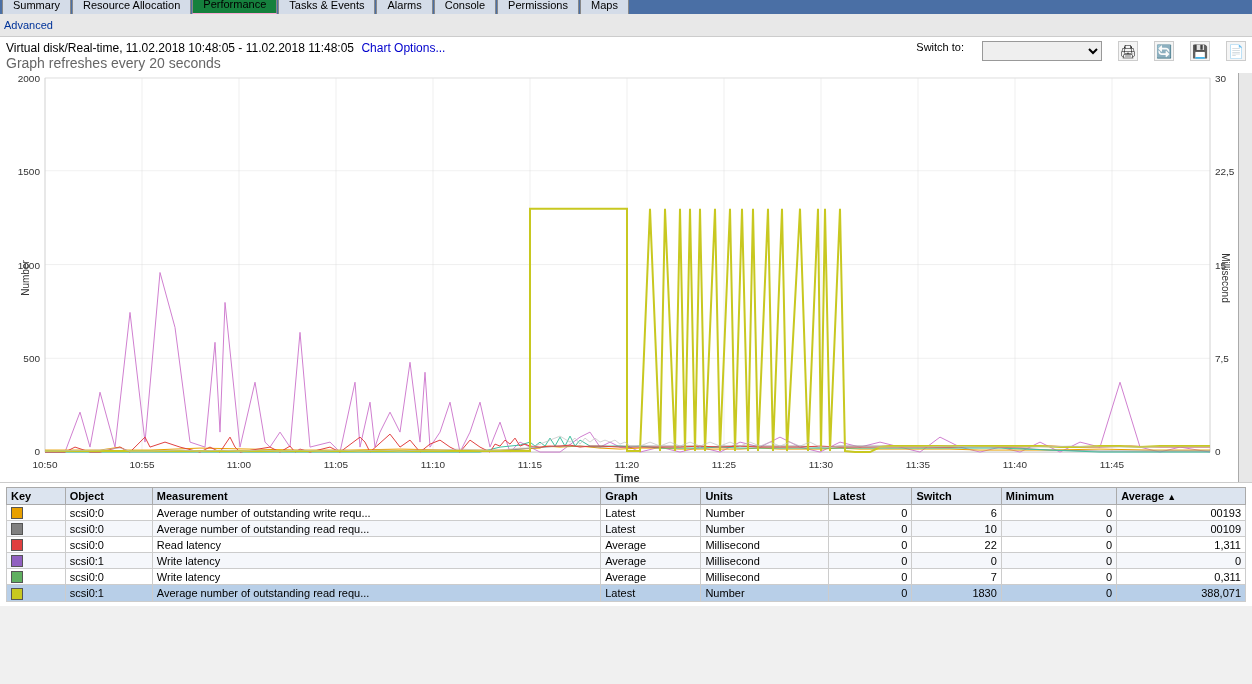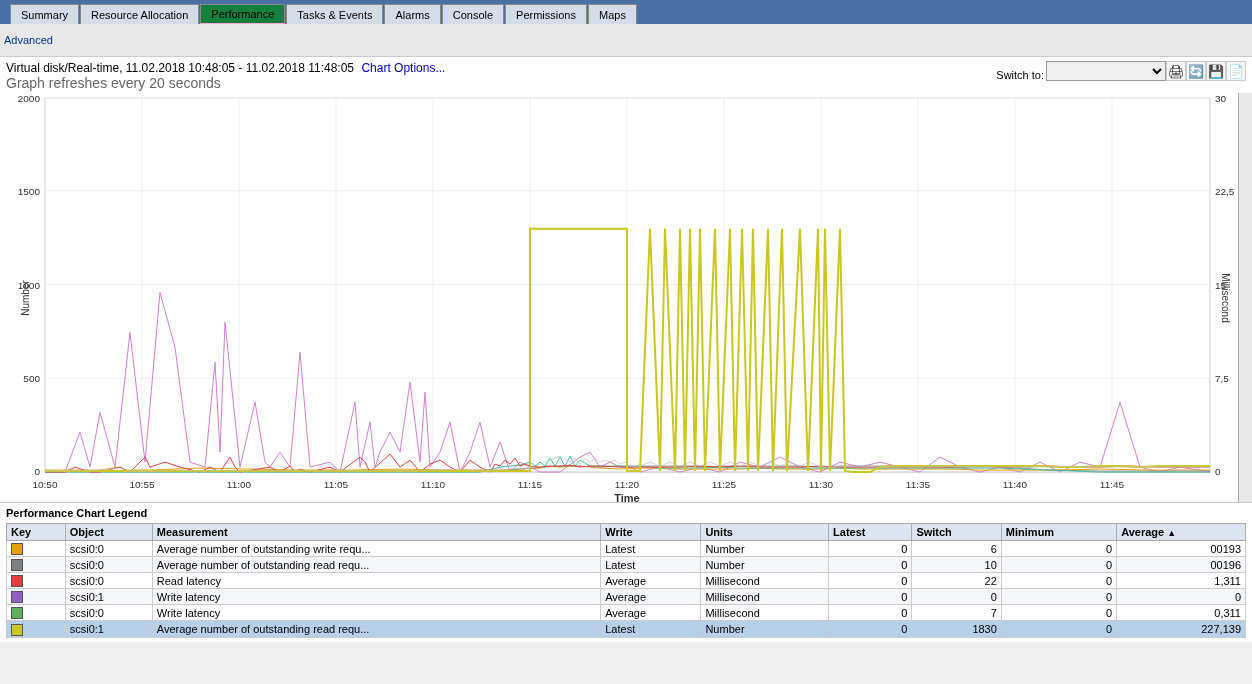--- a/index.html
+++ b/index.html
@@ -2,23 +2,23 @@
 <html><head>
   <meta charset="utf-8">
   <style>
     * { margin: 0; padding: 0; box-sizing: border-box; }
     body { font-family: Arial, sans-serif; font-size: 11px; background: #f0f0f0; overflow: hidden; }
 
     
     .tab-bar {
       display: flex;
       background: #4a6fa5;
-      height: 24px;
+      height: 14px;
       align-items: flex-end;
-      padding-left: 10px;
+      padding-left: 2px;
     }
     .tab {
       padding: 2px 10px;
       background: #d4dce8;
       border: 1px solid #888;
       border-bottom: none;
       cursor: pointer;
       font-size: 11px;
       height: 20px;
       display: flex;
@@ -31,21 +31,21 @@
       border-bottom: 1px solid #f9a8d4;
       font-weight: normal;
     }
 
     
     .advanced-bar {
       background: #e8e8e8;
       border-bottom: 1px solid #ccc;
       padding: 2px 4px;
       font-size: 11px;
-      height: 33px;
+      height: 23px;
       display: flex;
       align-items: center;
     }
     .advanced-link {
       color: #003399;
       text-decoration: none;
       cursor: pointer;
     }
 
     
@@ -66,22 +66,22 @@
       text-decoration: none;
       cursor: pointer;
       margin-left: 4px;
     }
     .chart-subtitle {
       font-size: 14px;
       color: #666;
     }
     .chart-controls {
       display: flex;
-      align-items: flex-end;
-      gap: 0;
+      align-items: flex-start;
+      gap: 16px;
       font-size: 11px;
     }
     .switch-to-label { margin-right: 2px; }
     .switch-dropdown {
       width: 120px;
       height: 20px;
       font-size: 11px;
       border: 1px solid #999;
     }
     .icon-btn {
@@ -294,29 +294,28 @@
     <polyline fill="none" stroke="#c8c820" stroke-width="2" points="45,379 530,379 530,136 627,136 627,379 640,379 650,136 660,379 665,136 675,379 680,136 685,379 690,136 695,379 700,136 705,379 715,136 720,379 730,136 735,379 742,136 748,379 753,136 758,379 768,136 773,379 782,136 787,379 800,136 808,379 818,136 821,379 825,136 830,379 840,136 845,379 855,380 870,380 880,375 890,374 900,374 920,374 940,374 960,374 980,374 1000,374 1020,374 1040,374 1060,375 1080,375 1100,374 1120,374 1140,375 1160,374 1210,374"></polyline>
 
     <polyline fill="none" stroke="#c0c0c0" stroke-width="0.7" points="45,379 100,378 120,376 130,379 150,379 180,378 200,379 220,378 240,379 260,378 280,379 300,378 320,379 340,378 360,379 380,378 400,379 420,378 440,378 460,377 480,378 500,378 520,376 530,376 540,372 550,368 560,364 570,370 575,366 580,372 585,366 590,370 595,366 600,370 605,368 610,370 615,368 620,372 625,370 630,374 640,374 650,370 660,374 670,370 680,374 690,370 700,374 710,370 720,374 730,370 740,374 750,370 760,374 770,370 780,374 790,370 800,374 810,370 820,375 830,375 840,374 860,374 880,375 900,375 920,375 950,374 980,375 1010,375 1040,375 1070,374 1100,375 1140,375 1180,375 1210,375"></polyline>
   </svg>
 
   
   <div class="scrollbar-right" style="position:absolute;right:0;top:0;width:14px;height:100%;background:#e8e8e8;border-left:1px solid #aaa;"></div>
 </div>
 
 <div class="legend-section">
-  <div class="legend-title">Performance Chart Legend</div>
   <div class="table-wrapper">
     <table class="perf-table">
       <thead>
         <tr>
           <th>Key</th>
           <th>Object</th>
           <th>Measurement</th>
-          <th>Write</th>
+          <th>Graph</th>
           <th>Units</th>
           <th class="number-col">Latest</th>
           <th class="number-col">Switch</th>
           <th class="number-col">Minimum</th>
           <th class="number-col">Average <span style="font-size:9px;">▲</span></th>
         </tr>
       </thead>
       <tbody id="table-body">
       <tr>
     <td>
@@ -335,21 +334,21 @@
     <td>
       <span class="color-box" style="background:#808080;"></span>
     </td>
     <td>scsi0:0</td>
     <td>Average number of outstanding read requ...</td>
     <td>Latest</td>
     <td>Number</td>
     <td class="number-col">0</td>
     <td class="number-col">10</td>
     <td class="number-col">0</td>
-    <td class="number-col">00196</td>
+    <td class="number-col">00109</td>
   </tr>
           <tr>
     <td>
       <span class="color-box" style="background:#e04040;"></span>
     </td>
     <td>scsi0:0</td>
     <td>Read latency</td>
     <td>Average</td>
     <td>Millisecond</td>
     <td class="number-col">0</td>
@@ -387,18 +386,18 @@
     <td>
       <span class="color-box" style="background:#c8c820;"></span>
     </td>
     <td>scsi0:1</td>
     <td>Average number of outstanding read requ...</td>
     <td>Latest</td>
     <td>Number</td>
     <td class="number-col">0</td>
     <td class="number-col">1830</td>
     <td class="number-col">0</td>
-    <td class="number-col">227,139</td>
+    <td class="number-col">388,071</td>
   </tr>
         </tbody>
     </table>
   </div>
 </div>
 
 </body></html>

